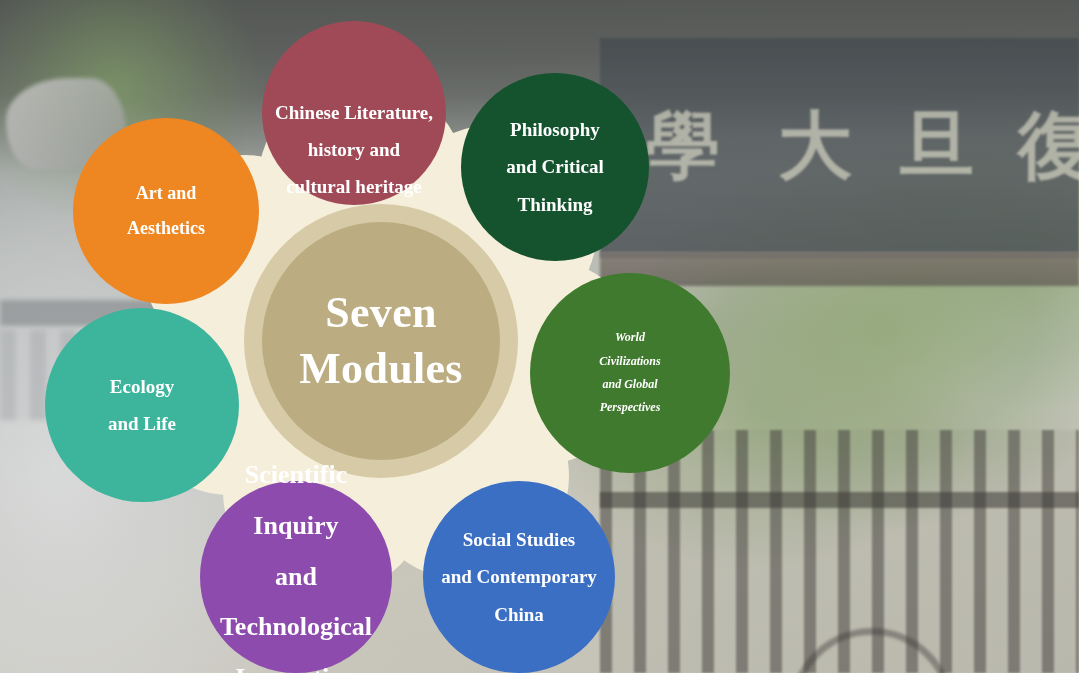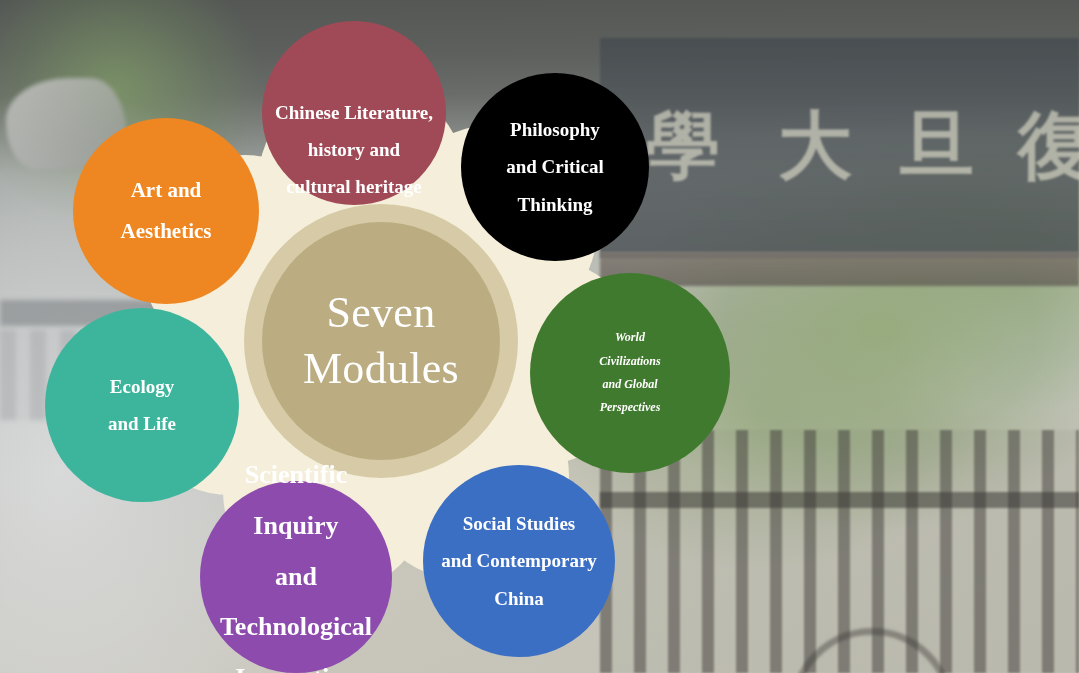--- a/index.html
+++ b/index.html
@@ -131,21 +131,21 @@
   }
   .hub-inner {
     border-radius: 50%;
     background: #BBAD81;
     display: flex; align-items: center; justify-content: center;
     text-align: center;
   }
   .hub-label {
     color: #FFFFFF;
     font-size: 44px;
-    font-weight: 400;
+    font-weight: 700;
     line-height: 1.28;
     letter-spacing: 0.3px;
     white-space: pre-line;
   }
 
   
   .module {
     position: absolute;
     border-radius: 50%;
     display: flex;
@@ -198,44 +198,44 @@
 Modules</div>
     </div>
   </div>
 
   <div id="modules-layer">
       <div class="module" style="left: 262px; top: 21px; width: 184px; height: 184px; background: rgb(160, 74, 87); align-items: flex-end;">
         <div class="module-label" style="font-size: 19px; width: 250px;">Chinese Literature,
 history and
 cultural heritage</div>
       </div>
-      <div class="module" style="left: 461px; top: 73px; width: 188px; height: 188px; background: #000000;">
+      <div class="module" style="left: 461px; top: 73px; width: 188px; height: 188px; background: #14532d;">
         <div class="module-label" style="font-size: 19px; width: 200px;">Philosophy
 and Critical
 Thinking</div>
       </div>
       <div class="module" style="left: 530px; top: 273px; width: 200px; height: 200px; background: rgb(64, 122, 46);">
         <div class="module-label" style="font-size: 12px; width: 200px; font-style: italic;">World
 Civilizations
 and Global
 Perspectives</div>
       </div>
-      <div class="module" style="left: 423px; top: 465px; width: 192px; height: 192px; background: rgb(59, 111, 196);">
+      <div class="module" style="left: 423px; top: 481px; width: 192px; height: 192px; background: rgb(59, 111, 196);">
         <div class="module-label" style="font-size: 19px; width: 230px;">Social Studies
 and Contemporary
 China</div>
       </div>
       <div class="module" style="left: 200px; top: 481px; width: 192px; height: 192px; background: rgb(142, 75, 174);">
         <div class="module-label" style="font-size: 26px; width: 230px;">Scientific Inquiry
 and Technological
 Innovation</div>
       </div>
       <div class="module" style="left: 45px; top: 308px; width: 194px; height: 194px; background: rgb(61, 181, 156);">
         <div class="module-label" style="font-size: 19px; width: 180px;">Ecology
 and Life</div>
       </div>
       <div class="module" style="left: 73px; top: 118px; width: 186px; height: 186px; background: rgb(238, 135, 34);">
-        <div class="module-label" style="font-size: 21px; width: 180px;">Art and
+        <div class="module-label" style="font-size: 18px; width: 180px;">Art and
 Aesthetics</div>
       </div>
     </div>
 
 </div>
 
 </body></html>

